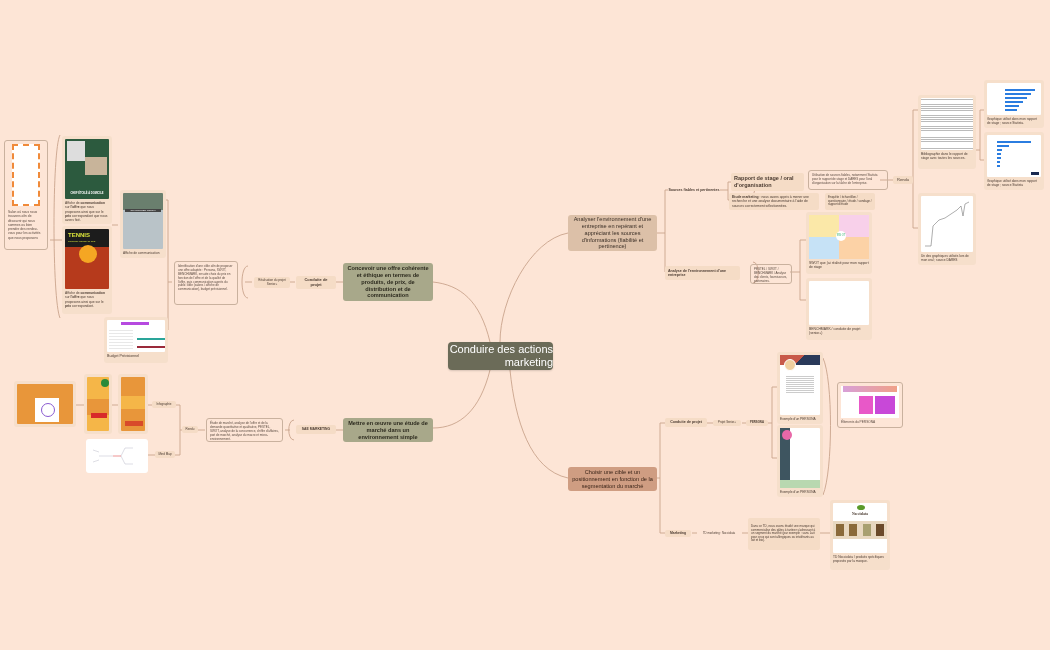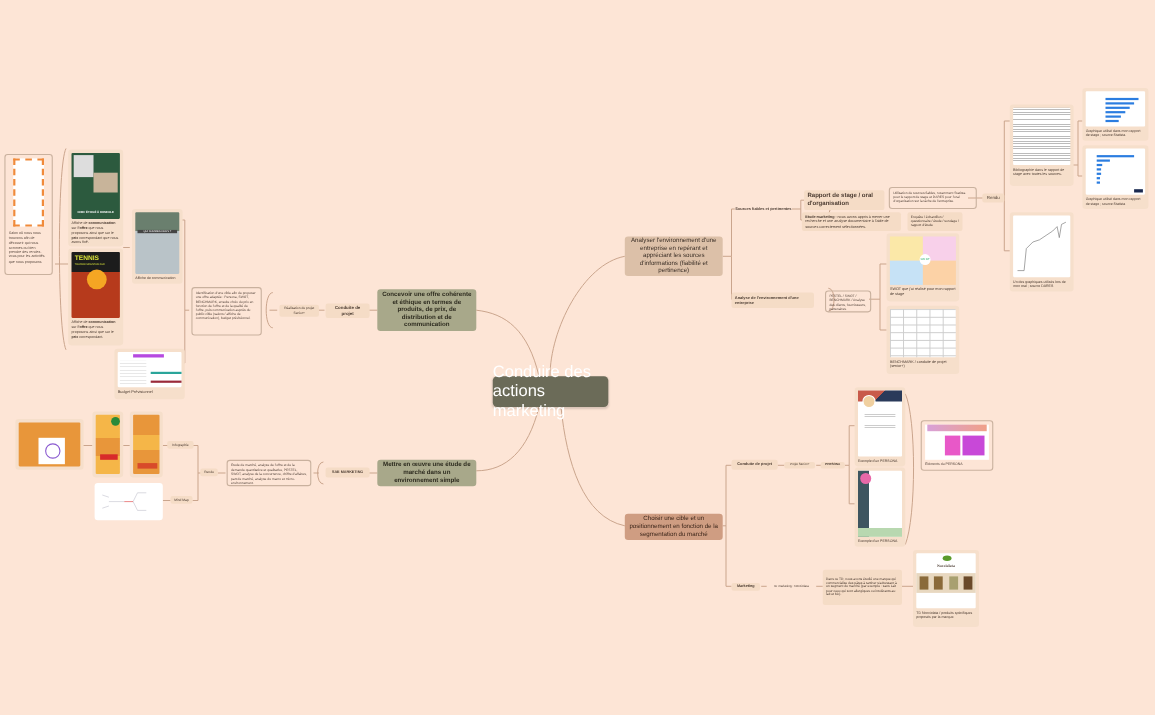--- a/index.html
+++ b/index.html
@@ -1,19 +1,19 @@
 <!DOCTYPE html>
 <html><head>
 <meta charset="utf-8">
 <style>
   html,body{margin:0;padding:0;}
   body{width:1050px;height:650px;background:#fde5d6;position:relative;overflow:hidden;font-family:"Liberation Sans",sans-serif;color:#3a2e26;}
   .abs{position:absolute;}
   svg.lines{position:absolute;left:0;top:0;width:1050px;height:650px;pointer-events:none;}
-  .root{background:#6b6b58;color:#fff;border-radius:4px;font-size:15px;text-align:left;display:flex;align-items:center;justify-content:center;line-height:1.15;box-shadow:0 1px 2px rgba(0,0,0,.15);}
+  .root{background:#6b6b58;color:#fff;border-radius:4px;font-size:11px;text-align:right;display:flex;align-items:center;justify-content:center;line-height:1.15;box-shadow:0 1px 2px rgba(0,0,0,.15);}
   .main-olive{background:#a8a88a;color:#2c2a1e;border-radius:3px;font-size:5.6px;font-weight:bold;text-align:center;display:flex;align-items:center;justify-content:center;line-height:1.25;padding:2px 4px;box-sizing:border-box;}
   .main-tan{background:#dcc0a8;color:#3a2e26;border-radius:3px;font-size:5.6px;text-align:center;display:flex;align-items:center;justify-content:center;line-height:1.25;padding:2px 4px;box-sizing:border-box;}
   .main-rust{background:#cf9d82;color:#3a2418;border-radius:3px;font-size:5.6px;text-align:center;display:flex;align-items:center;justify-content:center;line-height:1.25;padding:2px 4px;box-sizing:border-box;}
   .chip{background:#f5dcc6;border-radius:2px;font-size:4px;color:#4a3a30;display:flex;align-items:center;justify-content:center;text-align:center;padding:1px 3px;box-sizing:border-box;line-height:1.2;}
   .chip.bold{font-weight:bold;}
   .note{border:1px solid #c9b19e;border-radius:3px;font-size:3.4px;color:#5a4a40;padding:3px;box-sizing:border-box;line-height:1.3;background:transparent;}
   .card{background:#f6dfcb;border-radius:3px;padding:3px;box-sizing:border-box;font-size:3.6px;color:#4a3a30;line-height:1.3;}
   .card .img{width:100%;border-radius:1px;}
 </style>
 </head>

